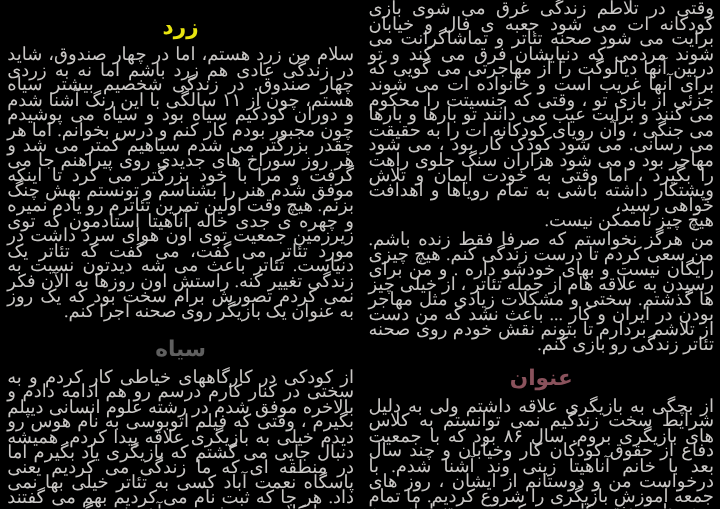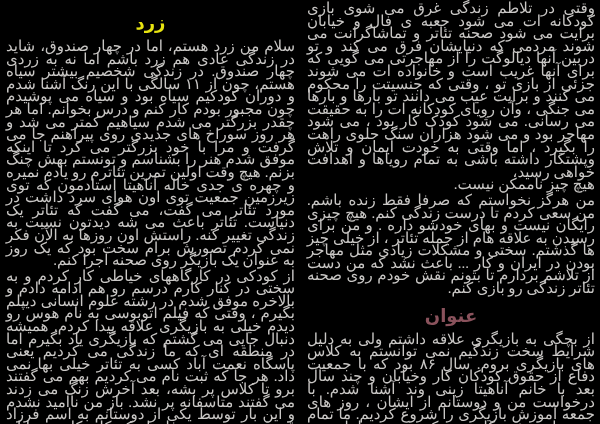--- a/index.html
+++ b/index.html
@@ -74,18 +74,19 @@
   </div>
 
   <div class="column column-left">
 
     <section>
       <h2 class="section-heading" style="color: rgb(232, 228, 16);">زرد</h2>
       <p class="section-body">سلام من زرد هستم، اما در چهار صندوق، شاید در زندگی عادی هم زرد باشم اما نه به زردی چهار صندوق. در زندگی شخصیم بیشتر سیاه هستم، چون از ۱۱ سالگی با این رنگ آشنا شدم و دوران کودکیم سیاه بود و سیاه می پوشیدم چون مجبور بودم کار کنم و درس بخوانم. اما هر چقدر بزرگتر می شدم سیاهیم کمتر می شد و هر روز سوراخ های جدیدی روی پیراهنم جا می گرفت و مرا با خود بزرگتر می کرد تا اینکه موفق شدم هنر را بشناسم و تونستم بهش چنگ بزنم. هیچ وقت اولین تمرین تئاترم رو یادم نمیره و چهره ی جدی خاله آناهیتا استادمون که توی زیرزمین جمعیت توی اون هوای سرد داشت در مورد تئاتر می گفت، می گفت که تئاتر یک دنیاست. تئاتر باعث می شه دیدتون نسبت به زندگی تغییر کنه. راستش اون روزها به الآن فکر نمی کردم تصورش برام سخت بود که یک روز به عنوان یک بازیگر روی صحنه اجرا کنم.</p>
     </section>
 
     <section>
+      <h2 class="section-heading h-siah" style="color: rgb(95, 95, 95);">سیاه</h2>
       <p class="section-body">از کودکی در کارگاههای خیاطی کار کردم و به سختی در کنار کارم درسم رو هم ادامه دادم و بالاخره موفق شدم در رشته علوم انسانی دیپلم بگیرم ، وقتی که فیلم اتوبوسی به نام هوس رو دیدم خیلی به بازیگری علاقه پیدا کردم. همیشه دنبال جایی می گشتم که بازیگری یاد بگیرم اما در منطقه ای که ما زندگی می کردیم یعنی پاسگاه نعمت آباد کسی به تئاتر خیلی بها نمی داد. هر جا که ثبت نام می کردیم بهم می گفتند برو تا کلاس پر بشه، بعد آخرش زنگ می زدند می گفتند متاسفانه پر نشد. باز من ناامید نشدم و این بار توسط یکی از دوستانم به اسم فرزاد قنبری به جمعیت دفاع از کودکان کار و خیابان رفتم و اونجا با خانوم آناهیتا زینی وند آشنا شدم. در ابتدا ۲۳ نفر بودیم و بعد از مدتی شدیم ۵ نفر و به سختی کار کردیم. با وجود تمام مشکلات و نبودن مکان تمرین و امکانات ناامید نشدم و توانستیم به کارمون ادامه بدیم. می دونستم که میشه با تلاش و پشت کار به هر جایی رسید. امیدوارم بقیه بچه های کار هم ناامید نباشند و ایمان داشته باشند که با تلاش و کوشش میشه به هر چیز رسید.</p>
     </section>
 
   </div>
 
 </div>
 
 </body></html>

